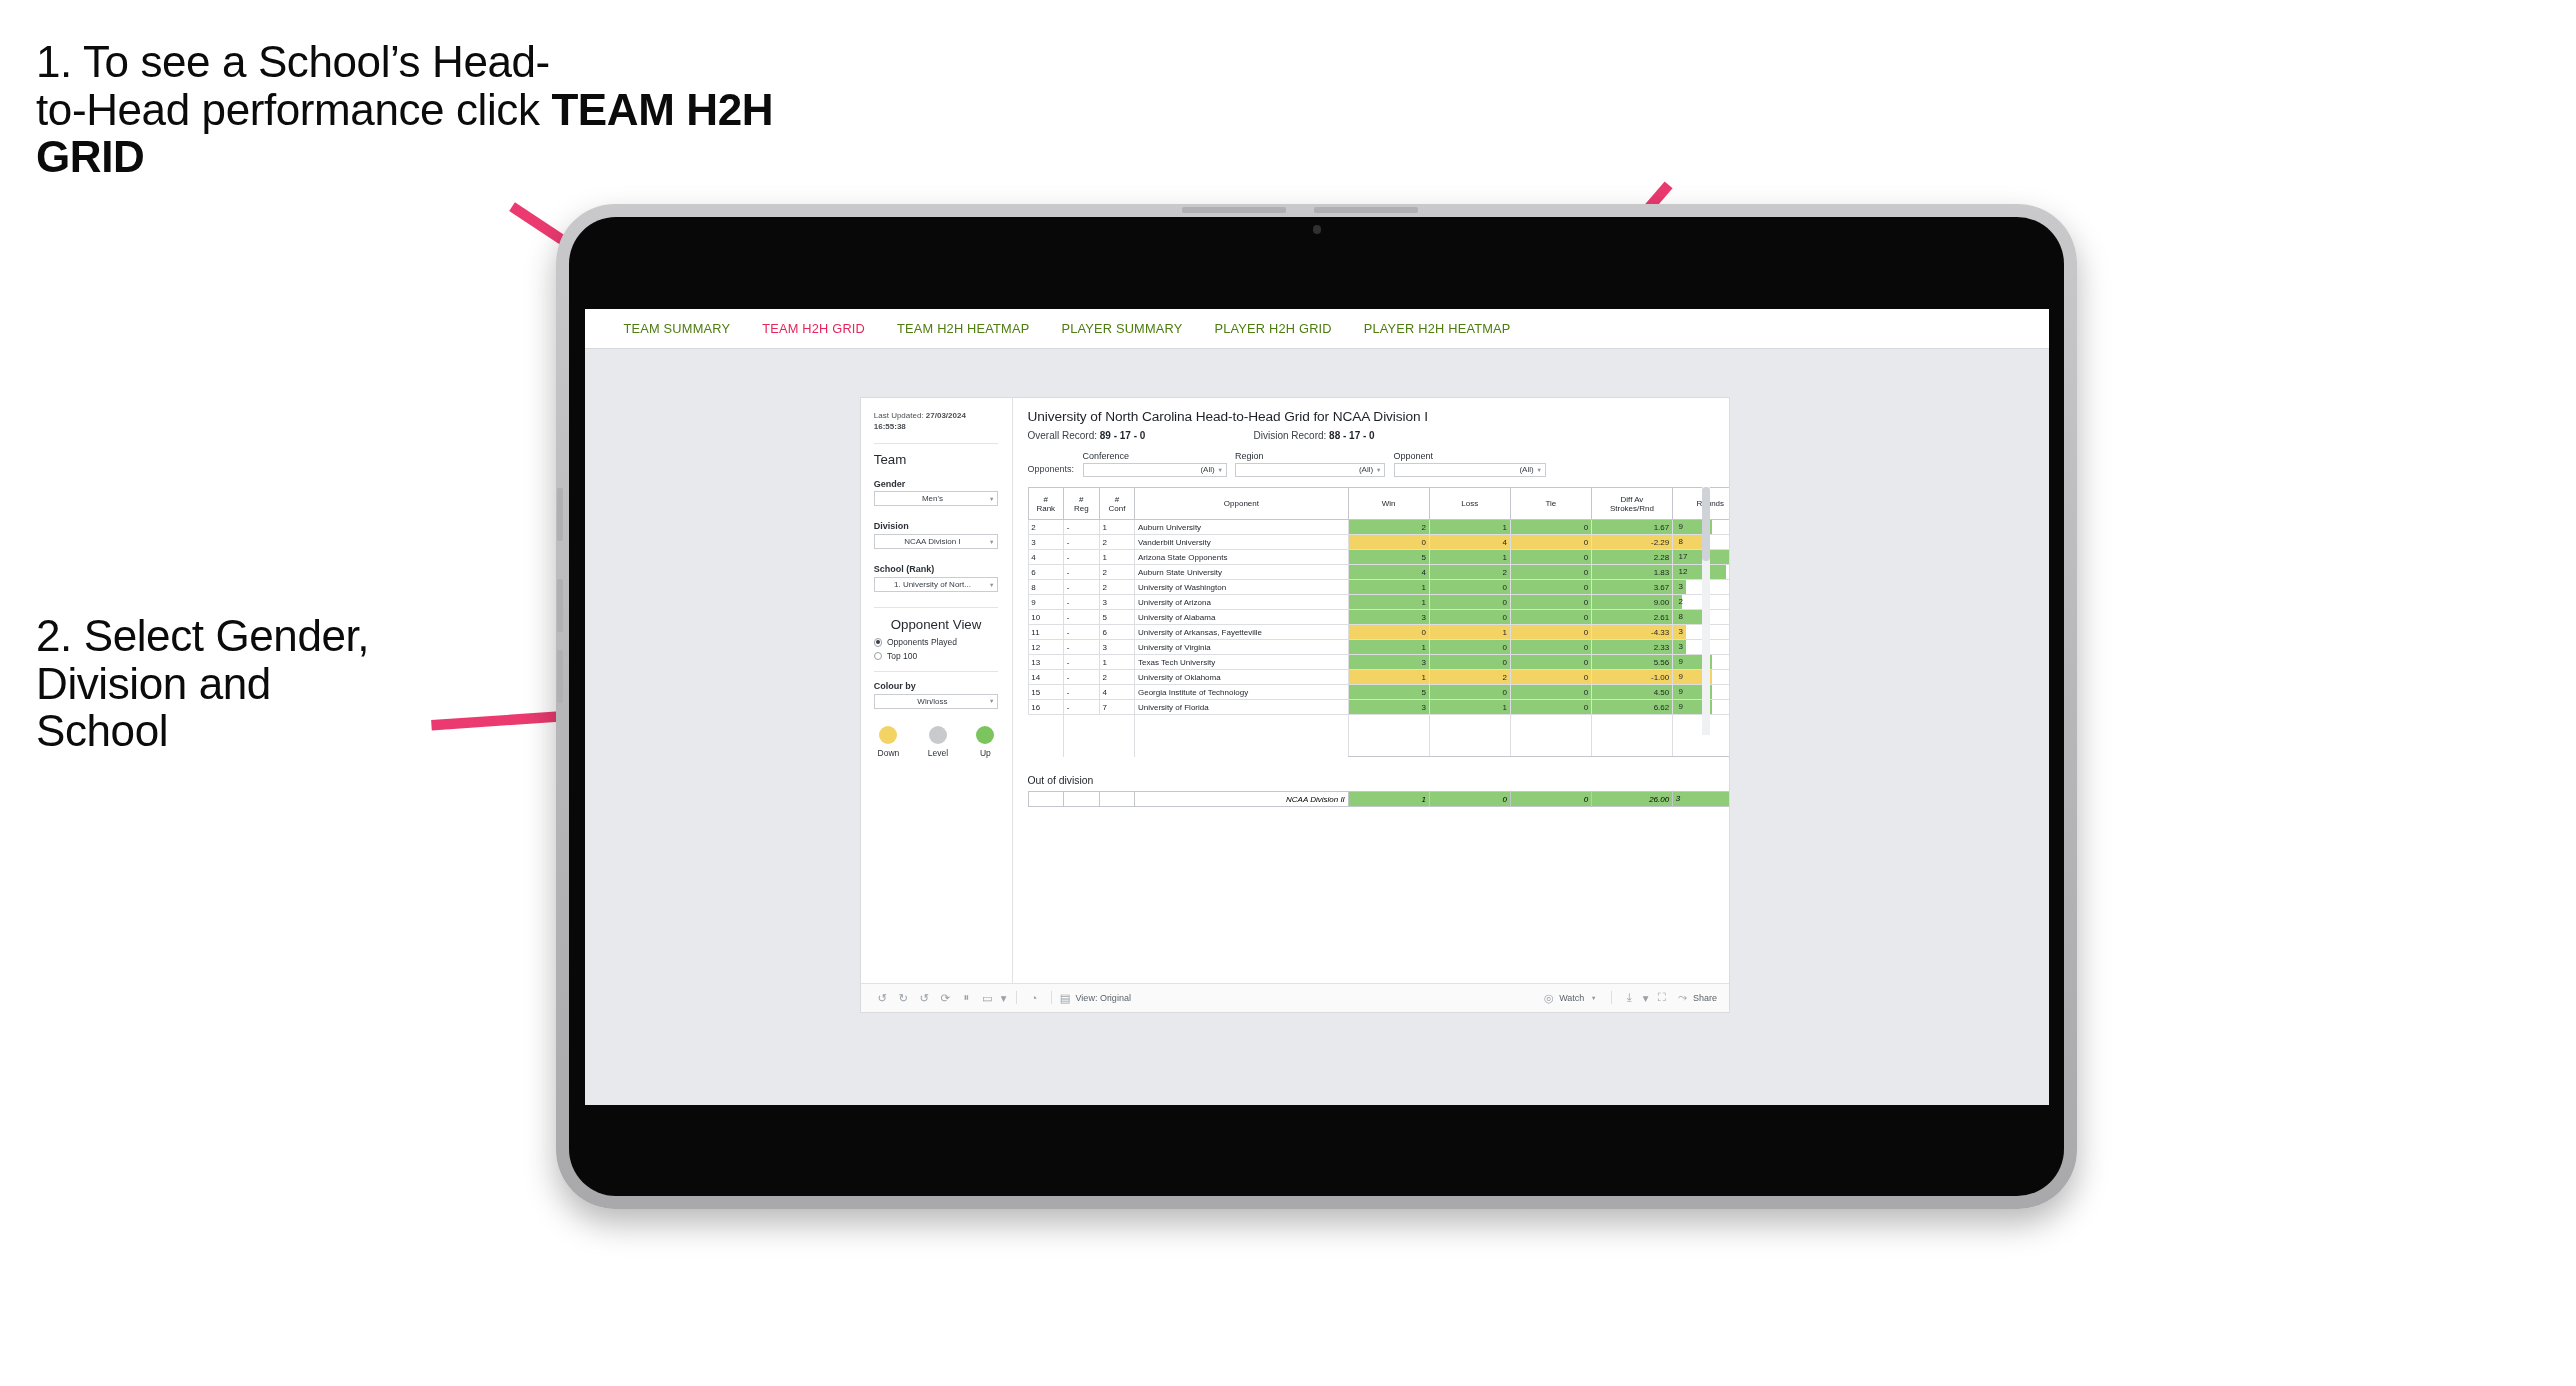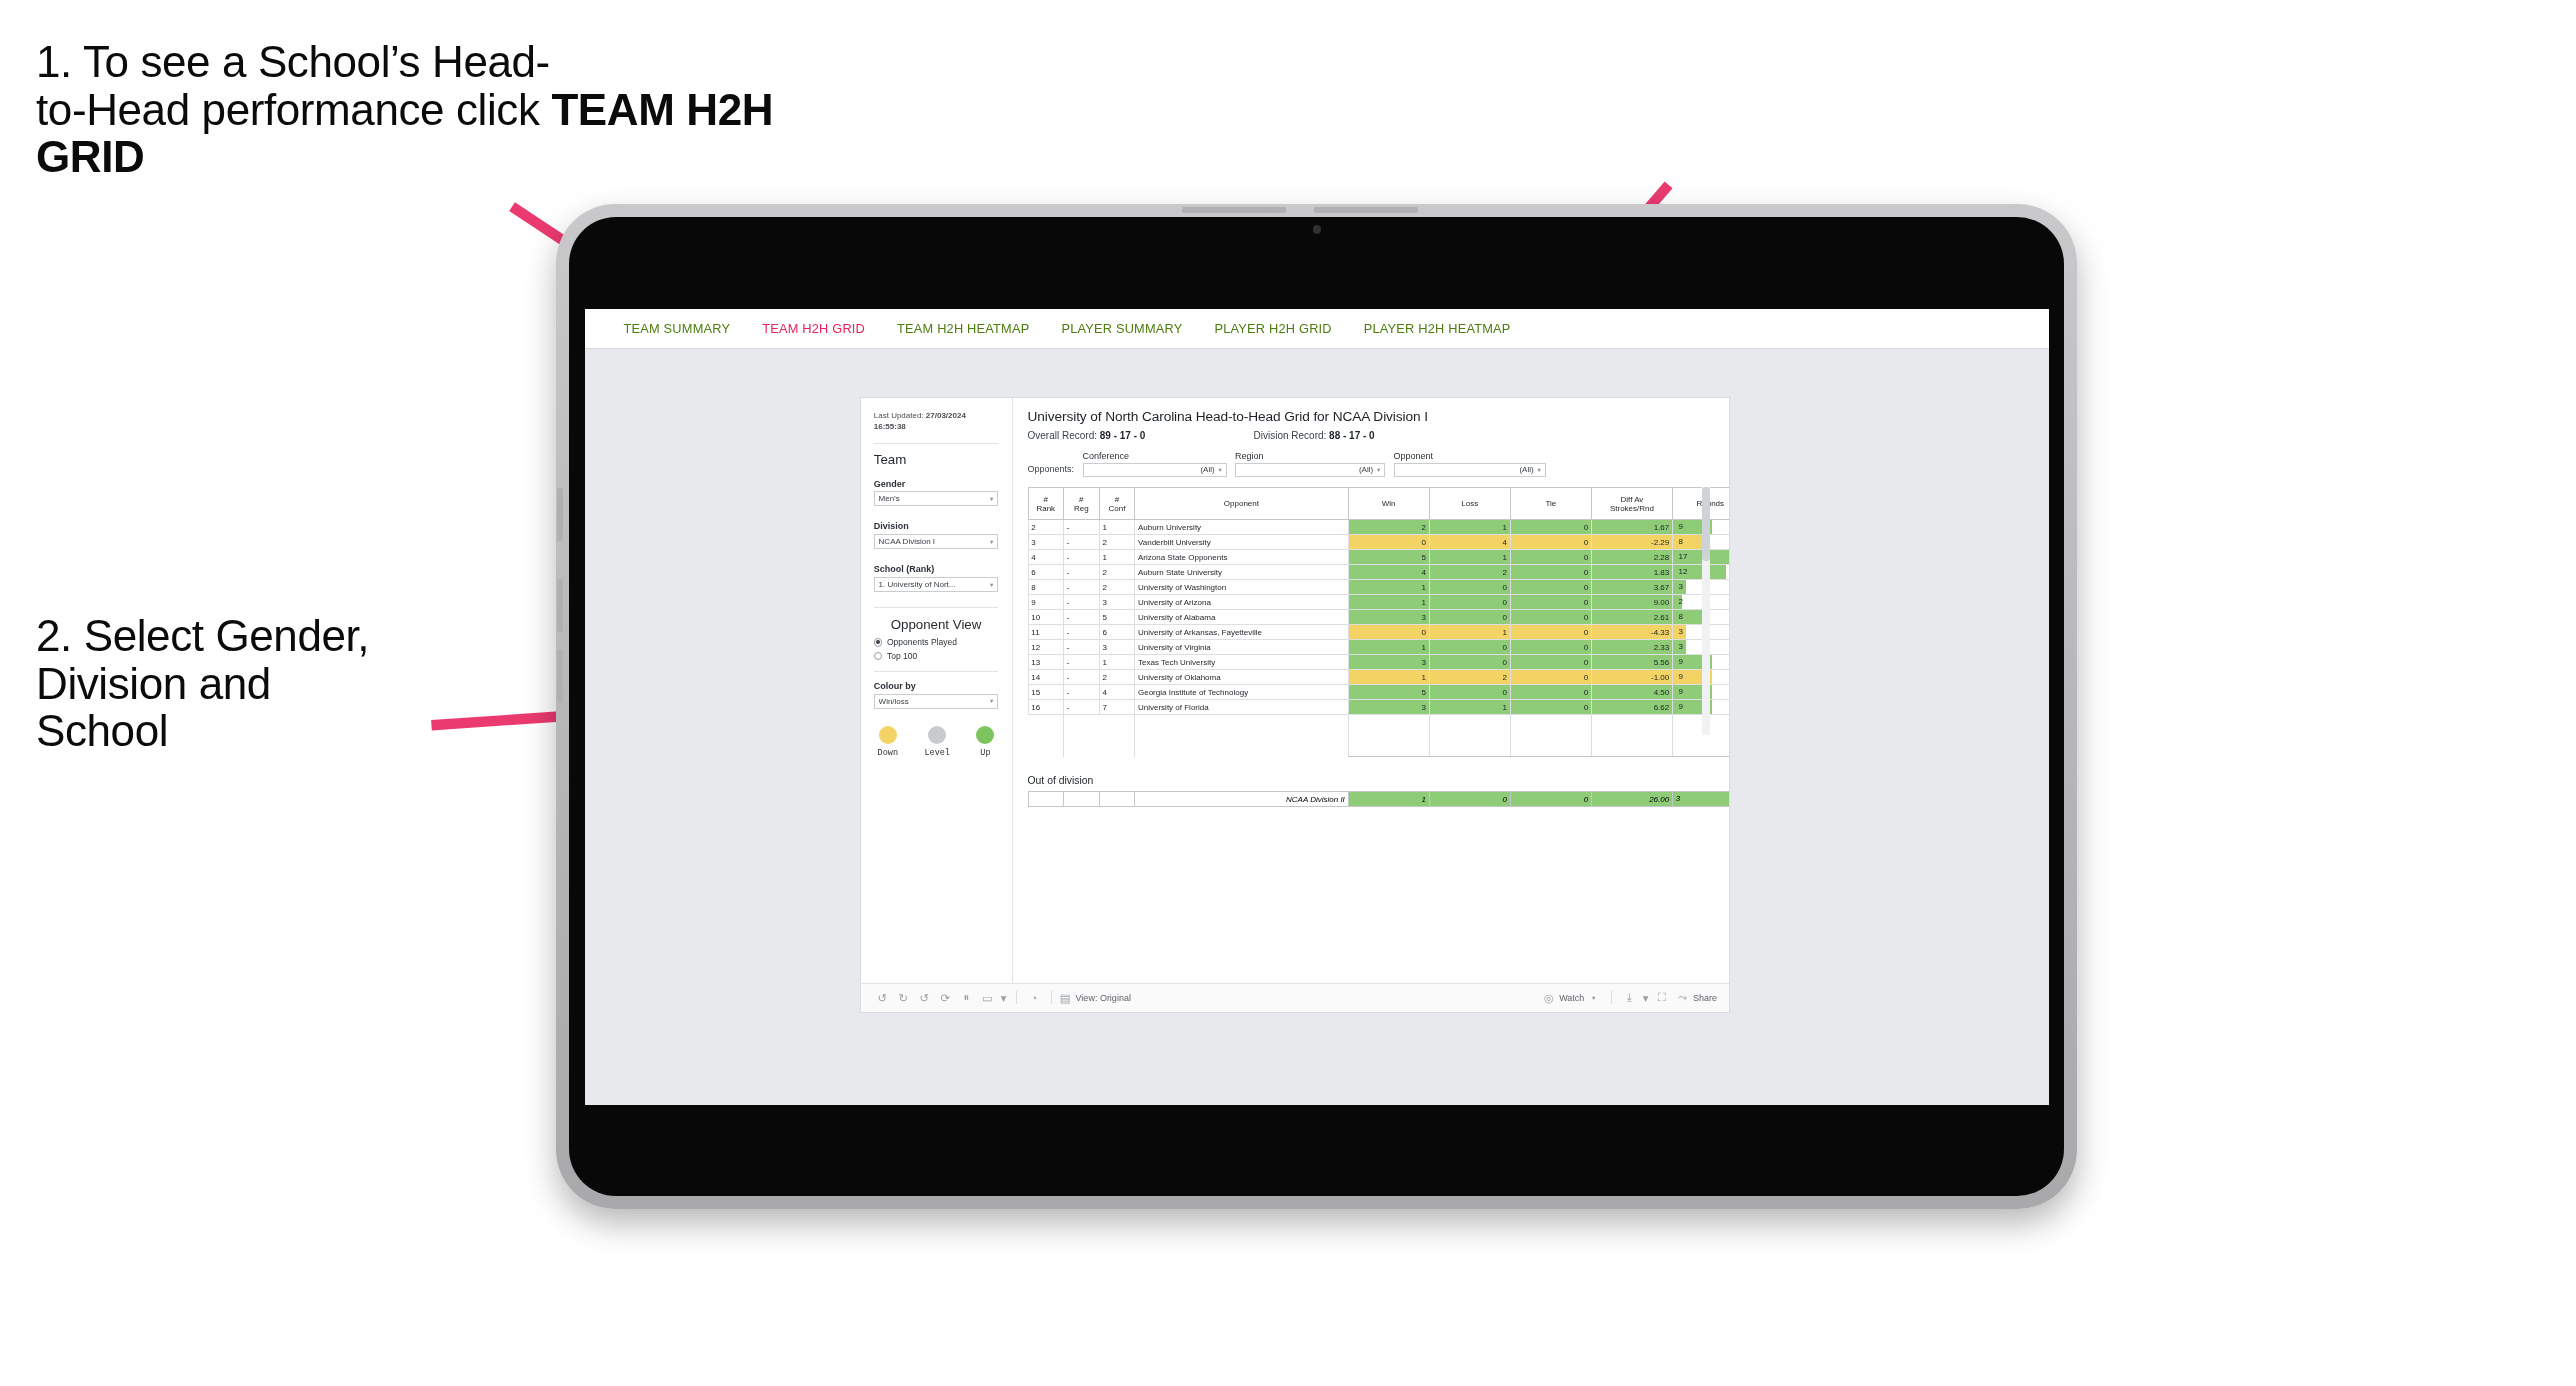--- a/index.html
+++ b/index.html
@@ -126,32 +126,32 @@
   }
   .updated { font-size: 8px; color: #4a4f56; line-height: 1.35; }
   .updated b { font-weight: bold; }
   .panel-divider { border-top: 0.9px solid #e2e4e7; margin: 10.4px 0 8.5px 0; }
   .panel-h1 { font-size: 13.3px; color: #262b31; font-weight: normal; margin-bottom: 11.4px; }
   .panel-h2 { font-size: 13.3px; color: #262b31; font-weight: normal; margin-bottom: 5.7px; text-align: center; }
   .field-label { font-size: 9px; font-weight: bold; color: #2c3138; margin-bottom: 2.8px; }
   .select-box {
     height: 15px; border: 0.9px solid #c9ccd0; background: #fff;
     display: flex; align-items: center; padding: 0 3.8px;
-    font-size: 8px; color: #3a4048; cursor: pointer; margin-bottom: 15px;
+    font-size: 8px; color: #3a4048; cursor: pointer; margin-bottom: 15px; text-align: center;
   }
   .select-box .val { flex: 1; overflow: hidden; white-space: nowrap; text-overflow: ellipsis; }
   .caret { font-size: 6.6px; color: #8d9299; margin-left: 3.8px; }
   .radio-row { display: flex; align-items: center; gap: 4.7px; margin-bottom: 3.8px; font-size: 8.5px; color: #2c3138; cursor: pointer; }
   .radio {
     width: 8.5px; height: 8.5px; border-radius: 50%;
     border: 0.9px solid #9aa0a7; background: #fff; flex: none;
     display: flex; align-items: center; justify-content: center;
   }
   .radio.on::after { content: ""; width: 3.8px; height: 3.8px; border-radius: 50%; background: #3a4048; }
-  .legend { display: flex; justify-content: space-between; margin-top: 17px; padding: 0 3.8px; font-family: Liberation Mono, monospace; }
+  .legend { display: flex; justify-content: space-between; margin-top: 17px; padding: 0 3.8px; }
   .legend-item { text-align: center; }
   .legend-dot { width: 18px; height: 18px; border-radius: 50%; margin: 0 auto 3.8px auto; }
   .legend-label { font-size: 8.5px; color: #2c3138; }
 
   
   #content { flex: 1; padding: 11.4px 13.3px 0 15px; overflow: hidden; position: relative; }
   .viz-title { font-size: 13.7px; color: #1d2228; margin-bottom: 5.7px; letter-spacing: -0.1px; }
   .records { display: flex; margin-bottom: 10.4px; font-size: 10px; color: #3a4048; }
   .records b { color: #1d2228; font-weight: bold; }
   .rec-1 { width: 226px; }

